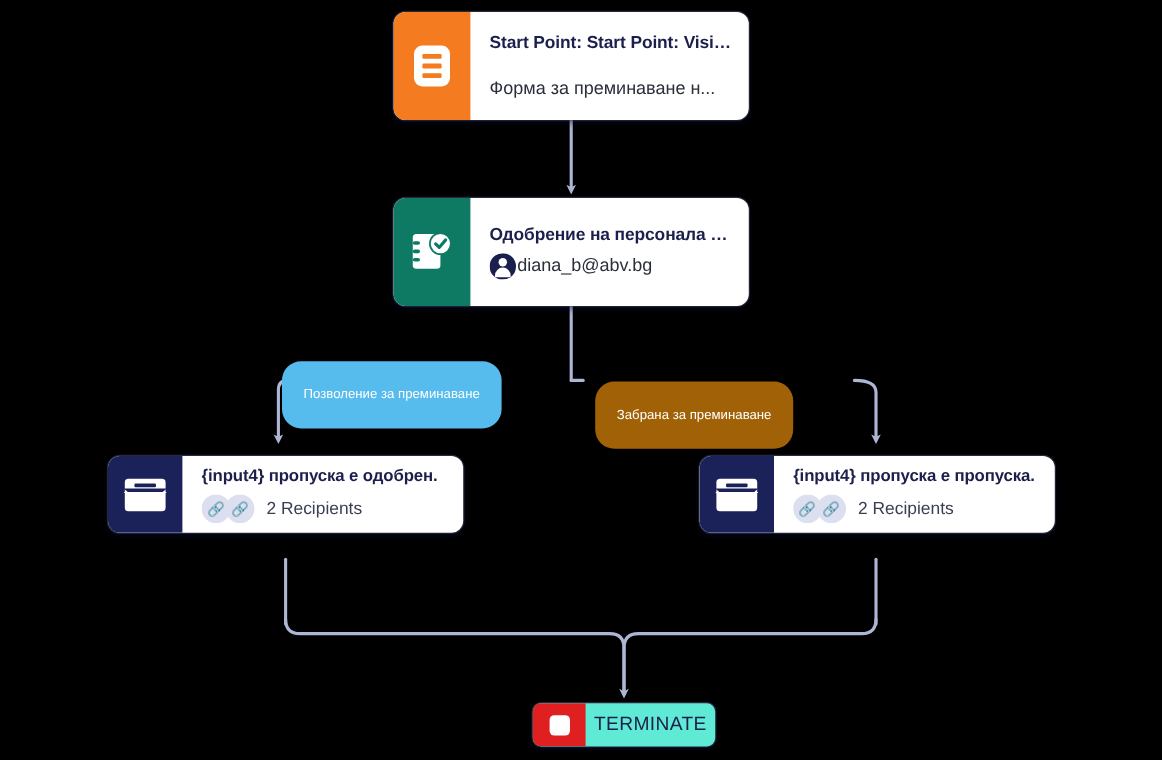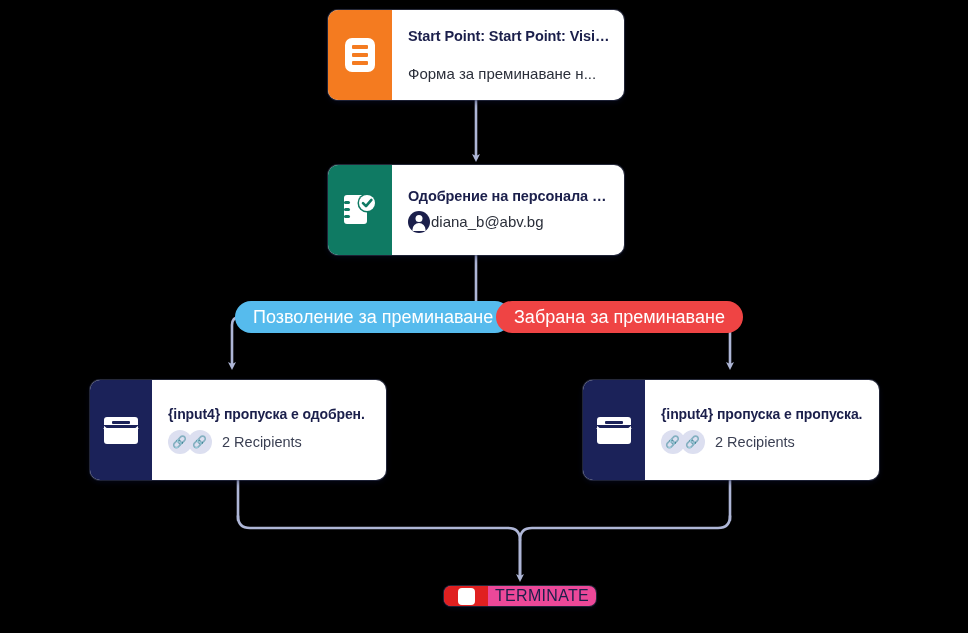--- a/index.html
+++ b/index.html
@@ -132,35 +132,35 @@
 
   
   .pill {
     position: absolute;
     display: flex;
     align-items: center;
     justify-content: center;
     height: 32px;
     border-radius: 16px;
     color: #ffffff;
-    font-size: 18px;
-    padding: 0 18px;
+    font-size: 11px;
+    padding: 12px 18px;
     white-space: nowrap;
   }
   #pill-allow {
     left: 235px; top: 301px;
     background: #56bbed;
   }
   #pill-deny {
-    left: 496px; top: 301px;
-    background: #ef4444;
-  }
-
-  
-  .node-email { width: 296px; height: 100px; top: 380px; }
+    left: 496px; top: 318px;
+    background: #a16207;
+  }
+
+  
+  .node-email { width: 296px; height: 64px; top: 380px; }
   #node-email-approved { left: 90px; }
   #node-email-rejected { left: 583px; }
   .node-email .node-icon { width: 62px; background: #1b2259; }
   .node-email .node-title { font-size: 14px; }
   .node-email .node-sub {
     display: flex;
     align-items: center;
     margin-top: 8px;
     font-size: 14.5px;
     color: #3a3f52;
@@ -226,25 +226,25 @@
     color: #39406b;
     font-size: 12px;
   }
   .recip-chips .chip:nth-child(1) { left: 0; }
   .recip-chips .chip:nth-child(2) { left: 20px; }
 
   
   #node-terminate {
     position: absolute;
     left: 444px; top: 586px;
-    width: 152px; height: 20px;
+    width: 152px; height: 36px;
     display: flex;
     align-items: stretch;
     border-radius: 7px;
-    background: #ec4899;
+    background: #5eead4;
     overflow: hidden;
     box-shadow: 0 2px 5px rgba(10,15,45,0.55), 0 0 0 1px rgba(120,130,170,0.35);
   }
   #node-terminate .term-icon {
     flex: 0 0 auto;
     width: 44px;
     background: #e02020;
     display: flex;
     align-items: center;
     justify-content: center;

